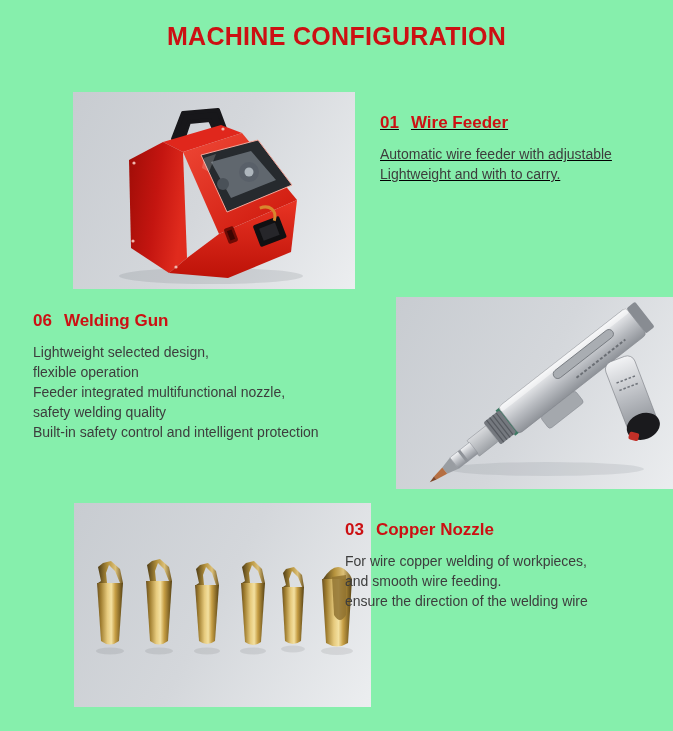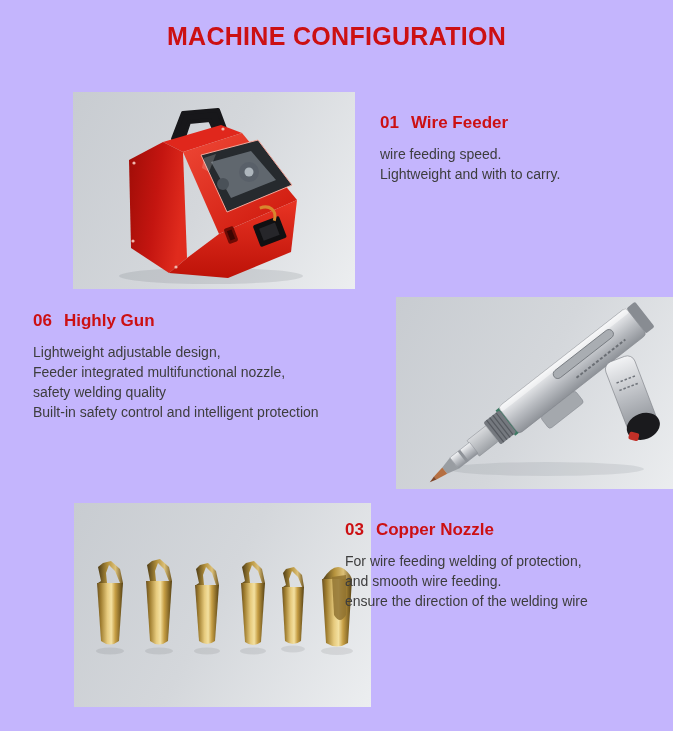--- a/index.html
+++ b/index.html
@@ -1,34 +1,34 @@
 <!DOCTYPE html>
 <html><head>
 <meta charset="utf-8">
 <style>
   html,body { margin:0; padding:0; background:#ffffff; }
   .page {
-    position:relative; width:673px; height:731px; background:#c4b5fd;
+    position:relative; width:673px; height:731px; background:#86efac;
     font-family:"Liberation Sans", sans-serif; overflow:hidden;
   }
   .title {
     position:absolute; left:0; right:0; top:22px; margin:0;
     text-align:center; font-size:25px; line-height:28px; font-weight:bold;
     color:#cc1013; letter-spacing:0.3px;
   }
   .photo {
     position:absolute;
     background:linear-gradient(118deg,#c8ccd1 0%, #d4d7db 48%, #eceef0 100%);
   }
   .photo svg { display:block; width:100%; height:100%; }
   #photo-1 { left:33px;  top:76px;  width:282px; height:197px; }
   #photo-2 { left:356px; top:281px; width:288px; height:192px; }
   #photo-3 { left:34px;  top:487px; width:297px; height:204px; }
   .text-block { position:absolute; }
-  #text-1 { left:380px; top:112px; width:268px; }
+  #text-1 { left:380px; top:112px; width:268px;text-decoration:underline; }
   #text-2 { left:33px;  top:310px; width:330px; }
   #text-3 { left:345px; top:511px; width:305px;margin-top:8px; }
   .heading {
     margin:0 0 10px 0; font-size:17px; line-height:22px; font-weight:bold;
     color:#cc1013;
   }
   .heading .num { margin-right:12px; }
   .desc p { margin:0; font-size:14px; line-height:20px; color:#3d3d3d; }
 </style>
 </head>
@@ -79,29 +79,30 @@
       <circle cx="61" cy="71" r="1.6" fill="#f0b9af"></circle>
       <circle cx="60" cy="149" r="1.6" fill="#f0b9af"></circle>
       <circle cx="150" cy="37" r="1.6" fill="#f0b9af"></circle>
       <circle cx="103" cy="175" r="1.6" fill="#f0b9af"></circle>
     </svg>
   </figure>
 
   <section class="text-block" id="text-1">
     <h2 class="heading"><span class="num">01</span><span>Wire Feeder</span></h2>
     <div class="desc">
-      <p>wire feeding speed.</p>
+      <p>Automatic wire feeder with adjustable</p>
       <p>Lightweight and with to carry.</p>
     </div>
   </section>
 
   <section class="text-block" id="text-2">
-    <h2 class="heading"><span class="num">06</span><span>Highly Gun</span></h2>
+    <h2 class="heading"><span class="num">06</span><span>Welding Gun</span></h2>
     <div class="desc">
-      <p>Lightweight adjustable design,</p>
+      <p>Lightweight selected design,</p>
+      <p>flexible operation</p>
       <p>Feeder integrated multifunctional nozzle,</p>
       <p>safety welding quality</p>
       <p>Built-in safety control and intelligent protection</p>
     </div>
   </section>
 
   <figure class="photo" id="photo-2">
     <svg viewBox="0 0 288 192">
       <defs>
         <linearGradient id="g2metal" x1="0" y1="0" x2="0" y2="1">
@@ -190,19 +191,19 @@
         <path d="M249,76 Q263,54 276,72 L278,76 Z" fill="url(#g3tip)"></path>
         <path d="M248,76 L278,76 L274,140 Q263,147 252,140 Z" fill="url(#g3gold)"></path>
         <path d="M258,74 L272,72 L272,112 Q266,122 260,112 Z" fill="#8f7230" opacity="0.85"></path>
       </g>
     </svg>
   </figure>
 
   <section class="text-block" id="text-3">
     <h2 class="heading"><span class="num">03</span><span>Copper Nozzle</span></h2>
     <div class="desc">
-      <p>For wire feeding welding of protection,</p>
+      <p>For wire copper welding of workpieces,</p>
       <p>and smooth wire feeding.</p>
       <p>ensure the direction of the welding wire</p>
     </div>
   </section>
 
 </div>
 
 </body></html>

